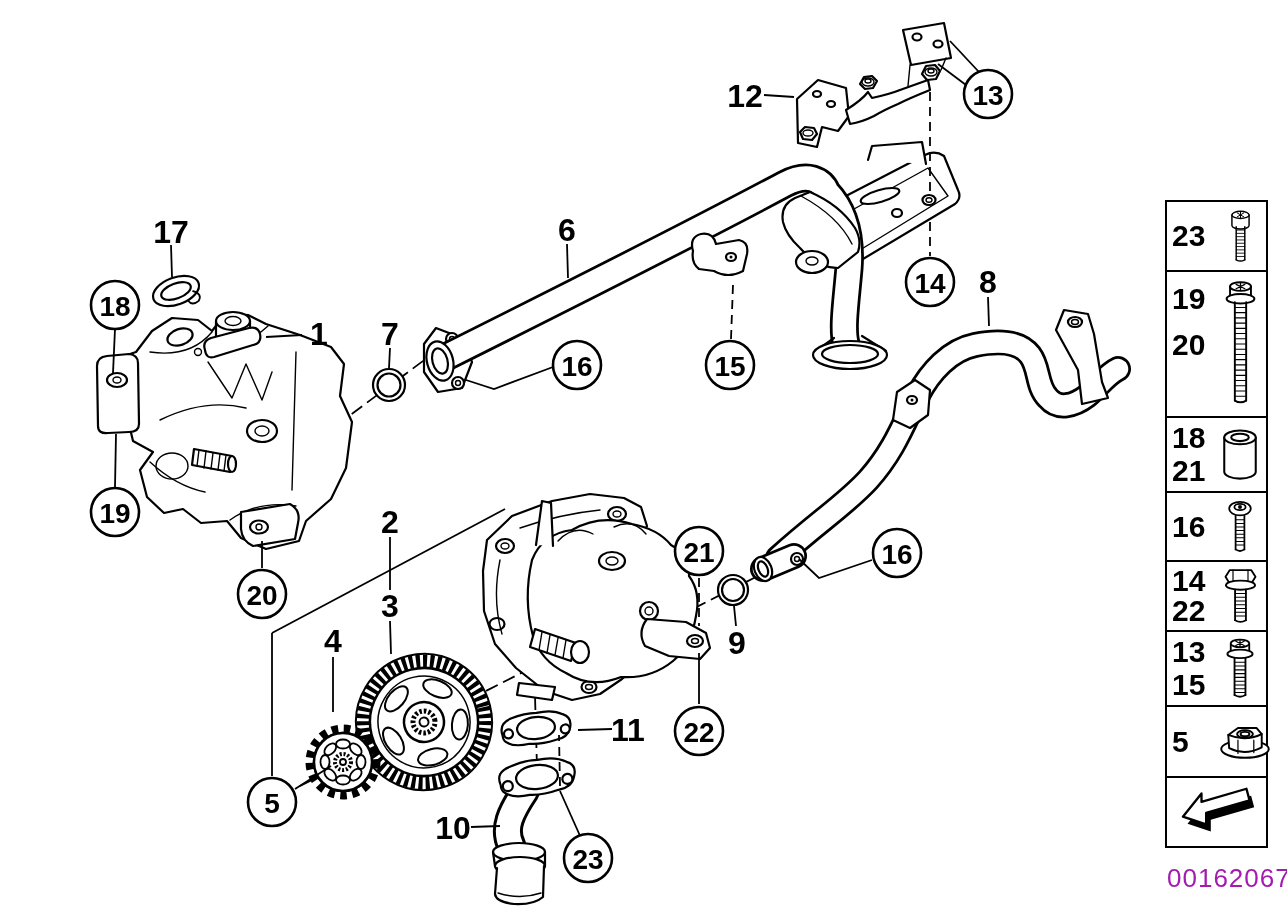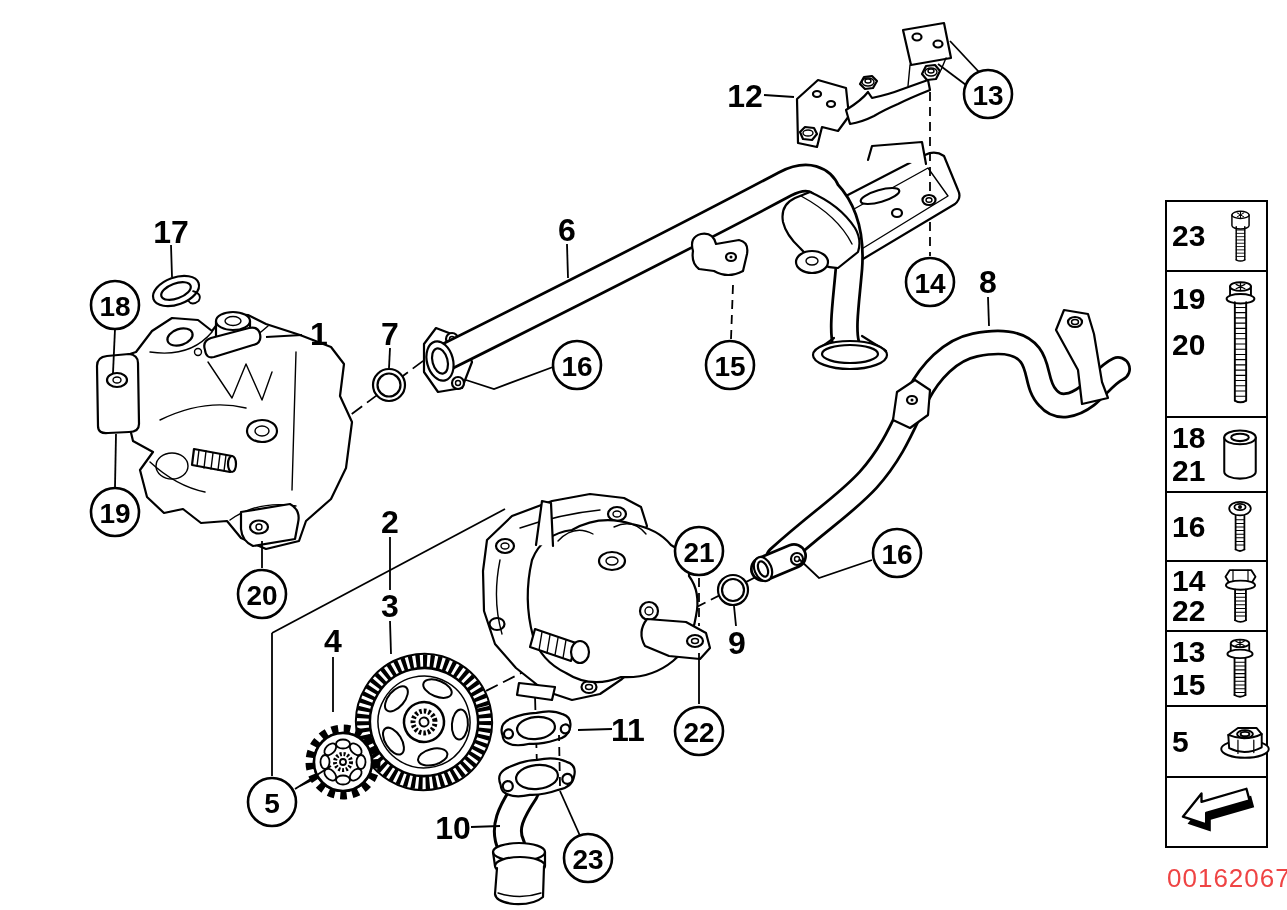--- a/index.html
+++ b/index.html
@@ -20,21 +20,21 @@
   .srow{box-sizing:border-box;border:2px solid #000;margin-top:-2px;background:#fff;
         display:flex;align-items:stretch;}
   .srow:first-child{margin-top:0;}
   .r0{height:72px}.r1{height:148px}.r2{height:77px}.r3{height:71px}
   .r4{height:72px}.r5{height:77px}.r6{height:73px}.r7{height:72px}
   .nums{display:flex;flex-direction:column;justify-content:space-around;
         padding:4px 0 4px 5px;font-weight:bold;font-size:30px;line-height:1;color:#000;min-width:42px;}
   .nums.cluster-top{justify-content:flex-start;gap:16px;padding-top:12px;}
   .icon-cell{flex:1;display:flex;align-items:center;justify-content:center;}
   .diagram-number{position:absolute;left:1167px;top:863px;width:116px;text-align:center;
-                  font-size:26px;letter-spacing:1px;color:#ef4444;font-weight:400;}
+                  font-size:26px;letter-spacing:1px;color:#a21caf;font-weight:400;}
 </style>
 </head>
 <body>
 
 <div class="page">
 
 <svg class="diagram" viewBox="0 0 1287 910">
   <g id="axis-layer">
         <polyline points="306,448 427,358" fill="none" stroke="#000000" stroke-width="1.8" stroke-dasharray="13 6"></polyline>
         <polyline points="300,786 574,646" fill="none" stroke="#000000" stroke-width="1.8" stroke-dasharray="13 6"></polyline>

